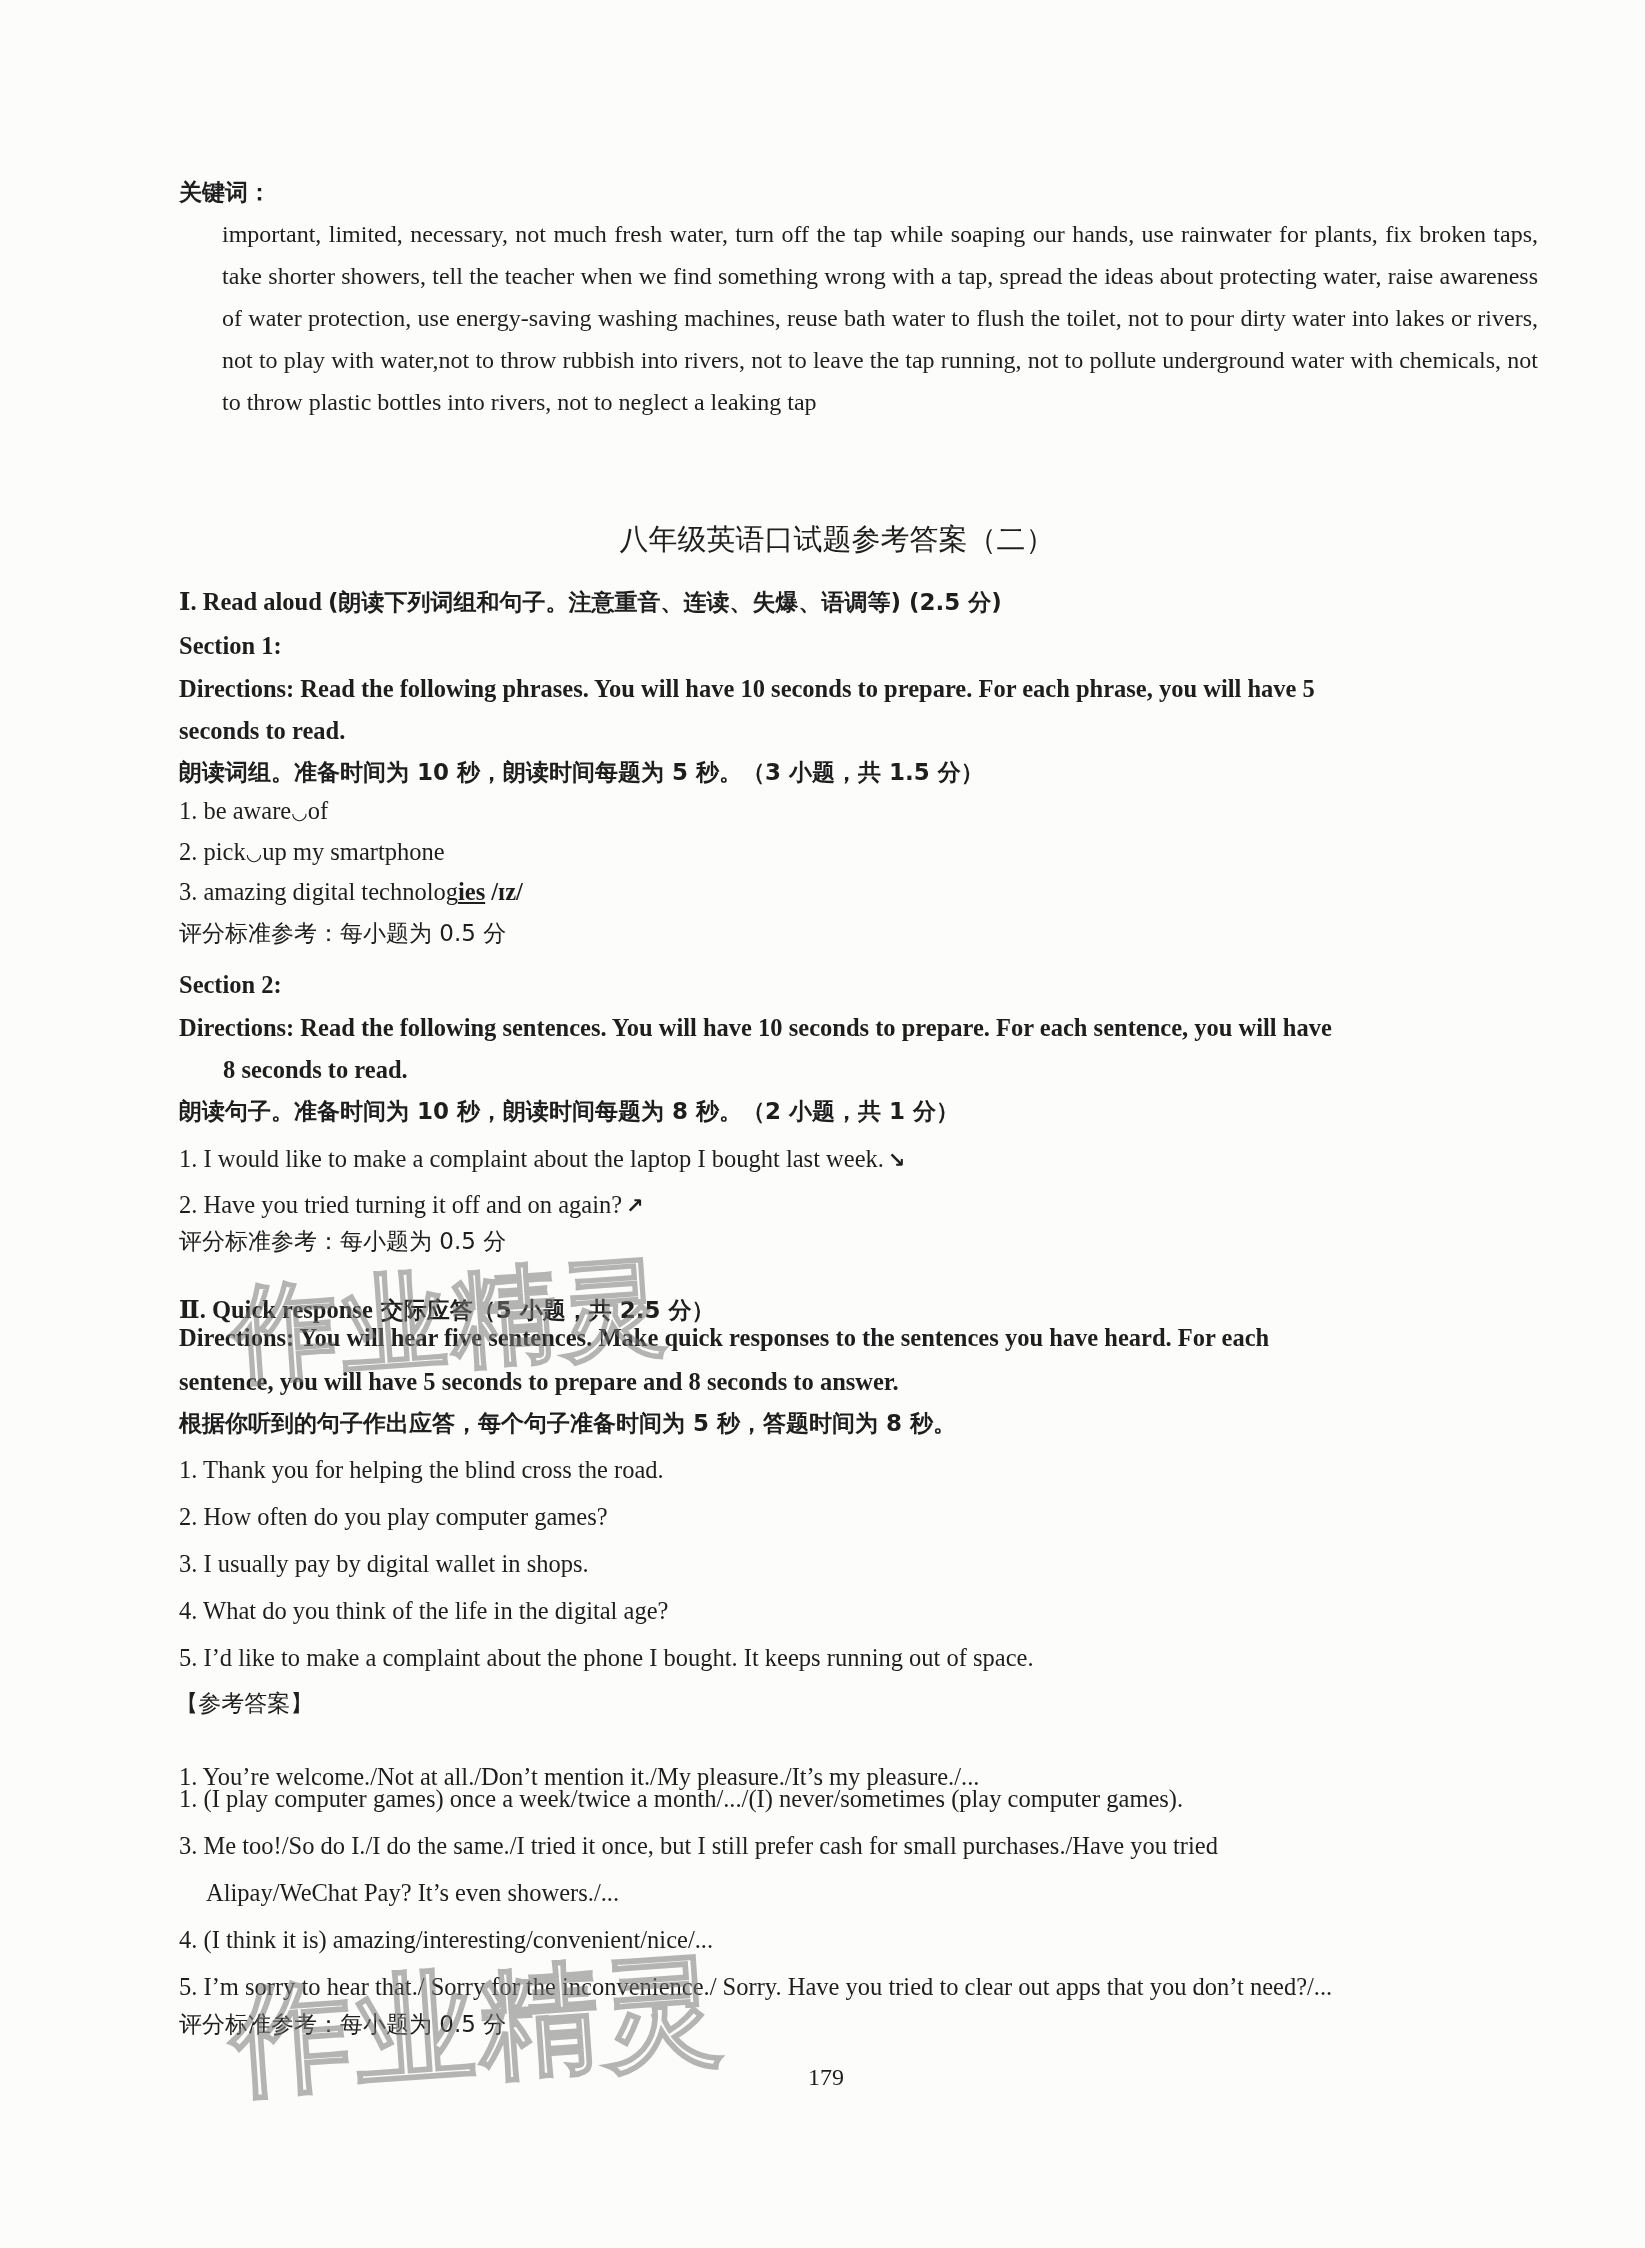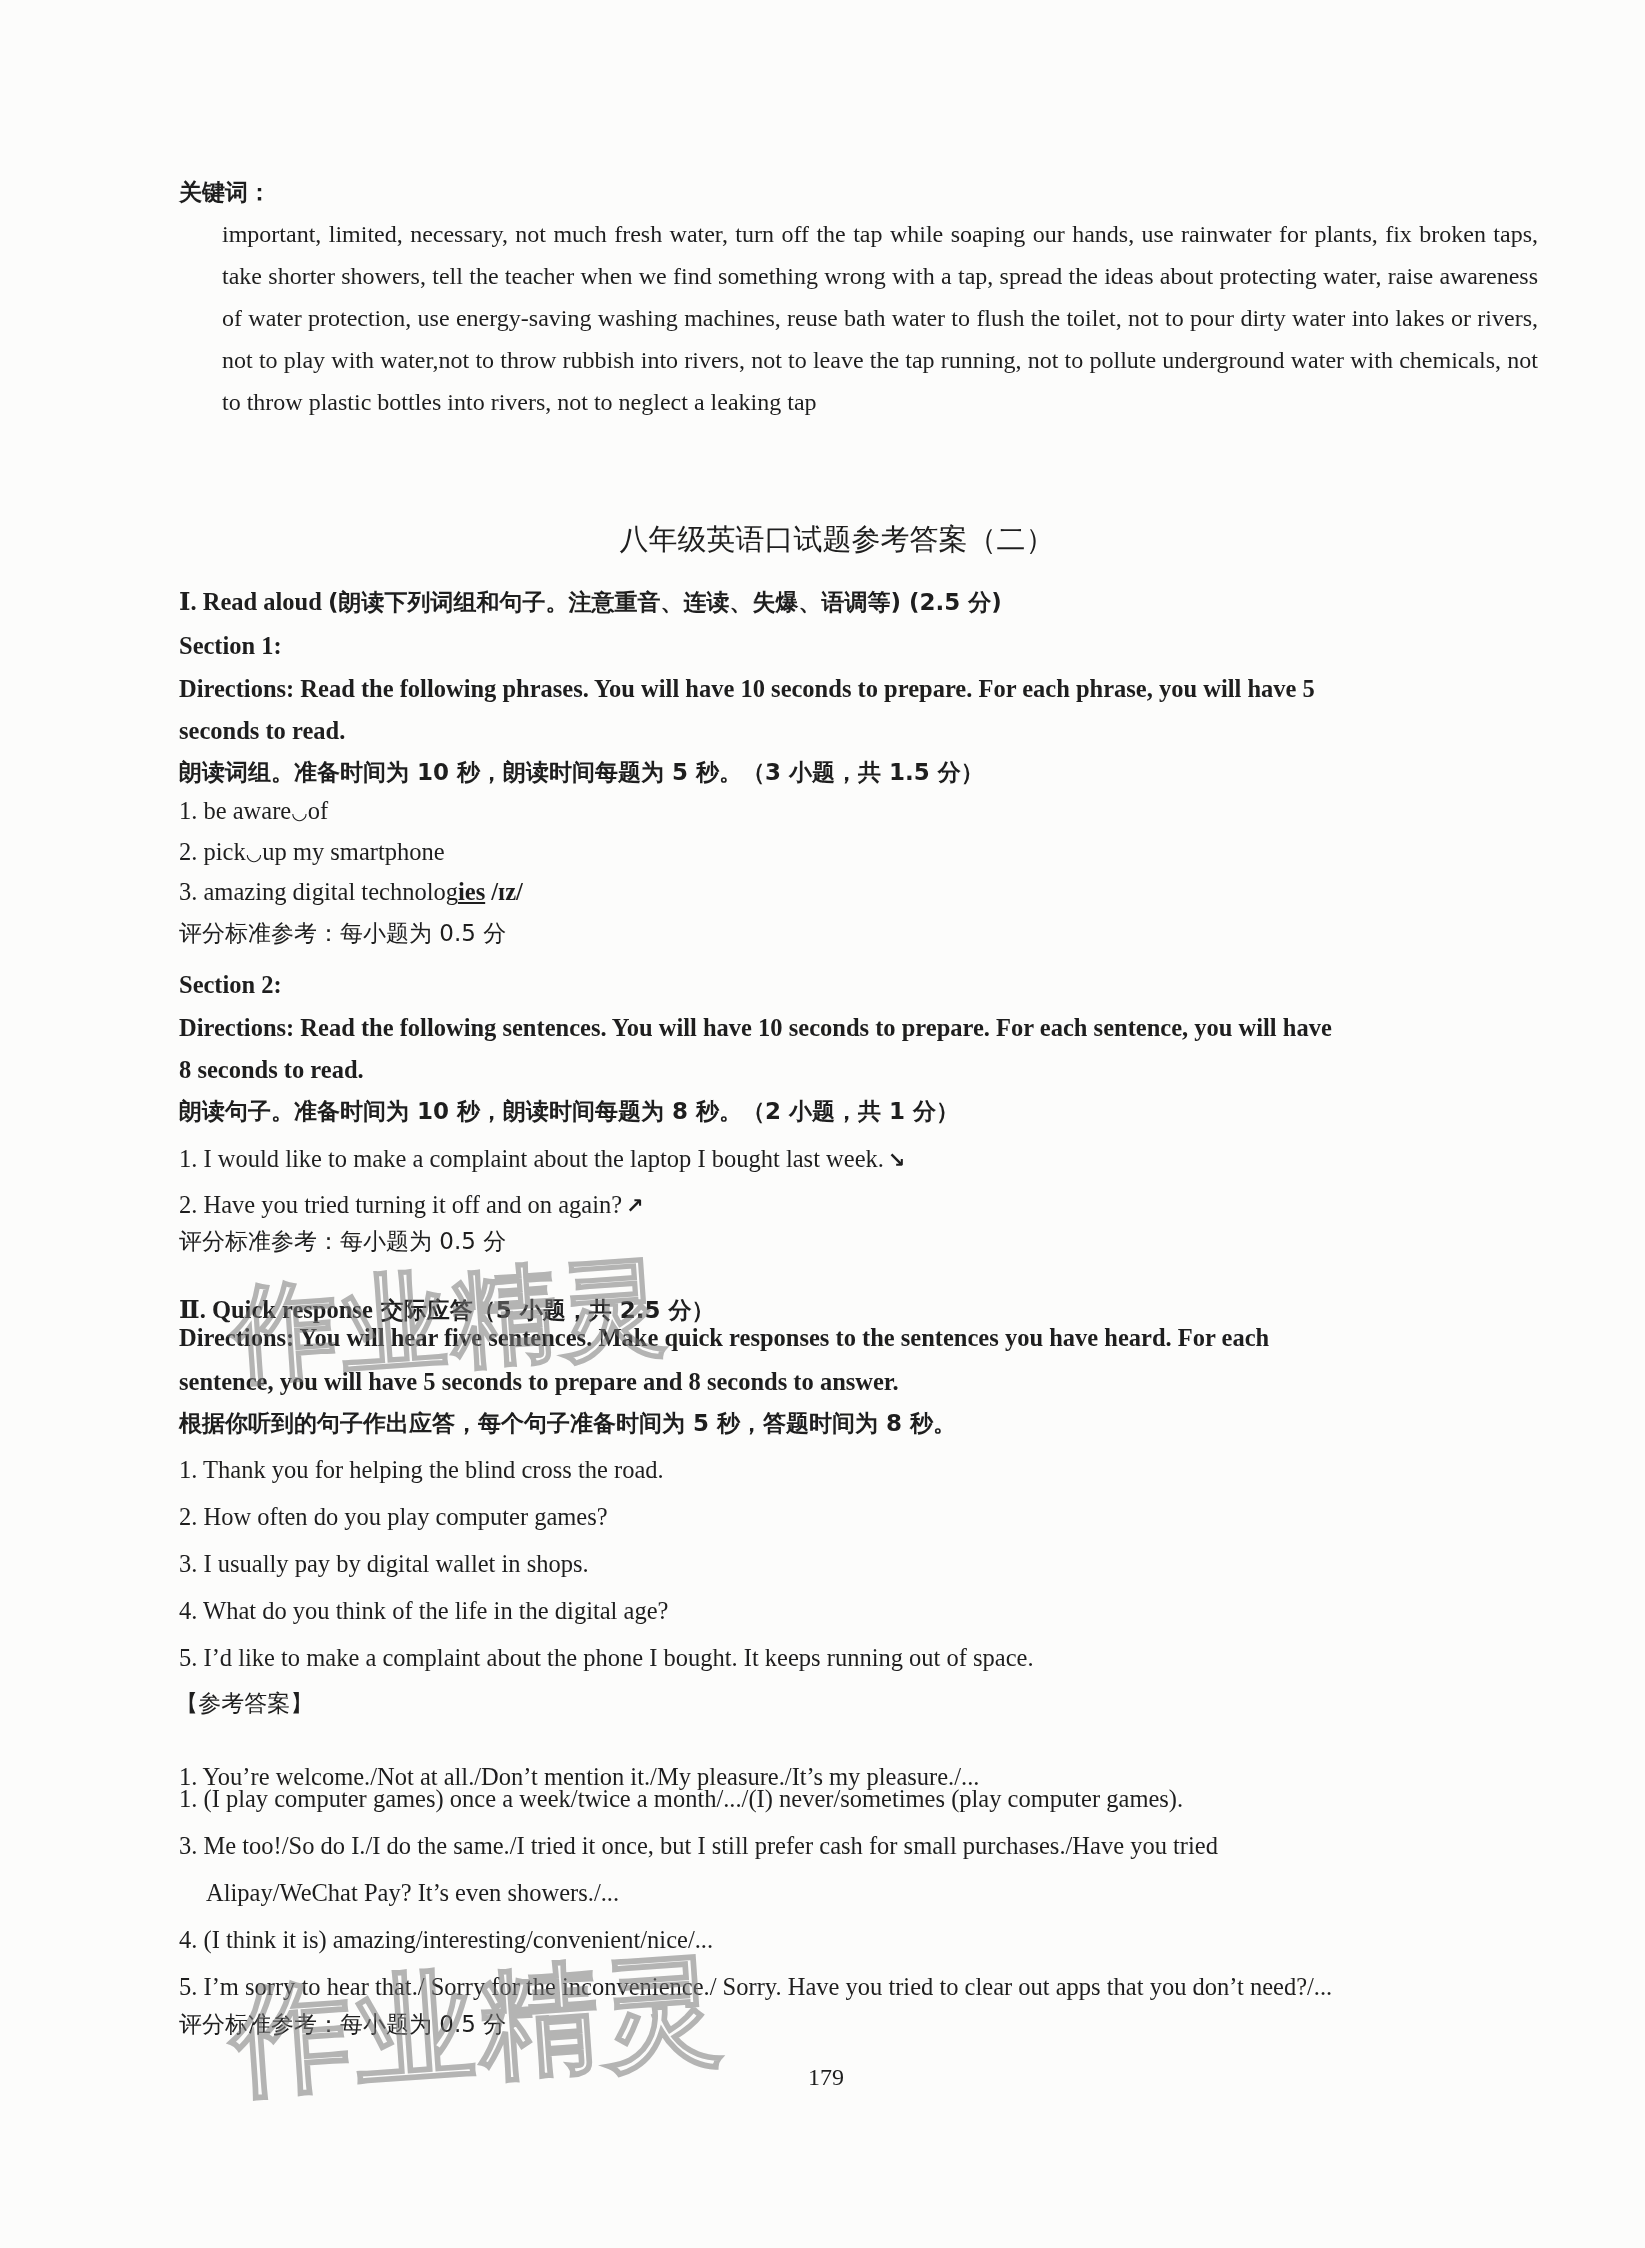--- a/index.html
+++ b/index.html
@@ -58,21 +58,21 @@
     <span>pick</span><span class="linkmark">◡</span><span>up my smartphone</span>
   </div>
   <div class="line" style="top:875px;">
     <span>3.</span>
     <span>amazing digital technolog</span><span class="ul">ies</span><span class="bold"> /ɪz/</span>
   </div>
   <div class="line cn" style="top:917px;">评分标准参考：每小题为 0.5 分</div>
 
   <div class="line bold" style="top:968px;">Section 2:</div>
   <div class="line bold" style="top:1011px;">Directions: Read the following sentences. You will have 10 seconds to prepare. For each sentence, you will have</div>
-  <div class="line bold" style="top:1053px;">8 seconds to read.</div>
+  <div class="line bold" style="top:1053px;margin-left:44px;">8 seconds to read.</div>
   <div class="line cn-bold" style="top:1095px;">朗读句子。准备时间为 10 秒，朗读时间每题为 8 秒。（2 小题，共 1 分）</div>
 
   <div class="line" style="top:1142px;">
     <span>1. I would like to make a complaint about the laptop I bought last week.</span><span class="arrow">↘</span>
   </div>
   <div class="line" style="top:1188px;">
     <span>2. Have you tried turning it off and on again?</span><span class="arrow">↗</span>
   </div>
   <div class="line cn" style="top:1225px;">评分标准参考：每小题为 0.5 分</div>
 

